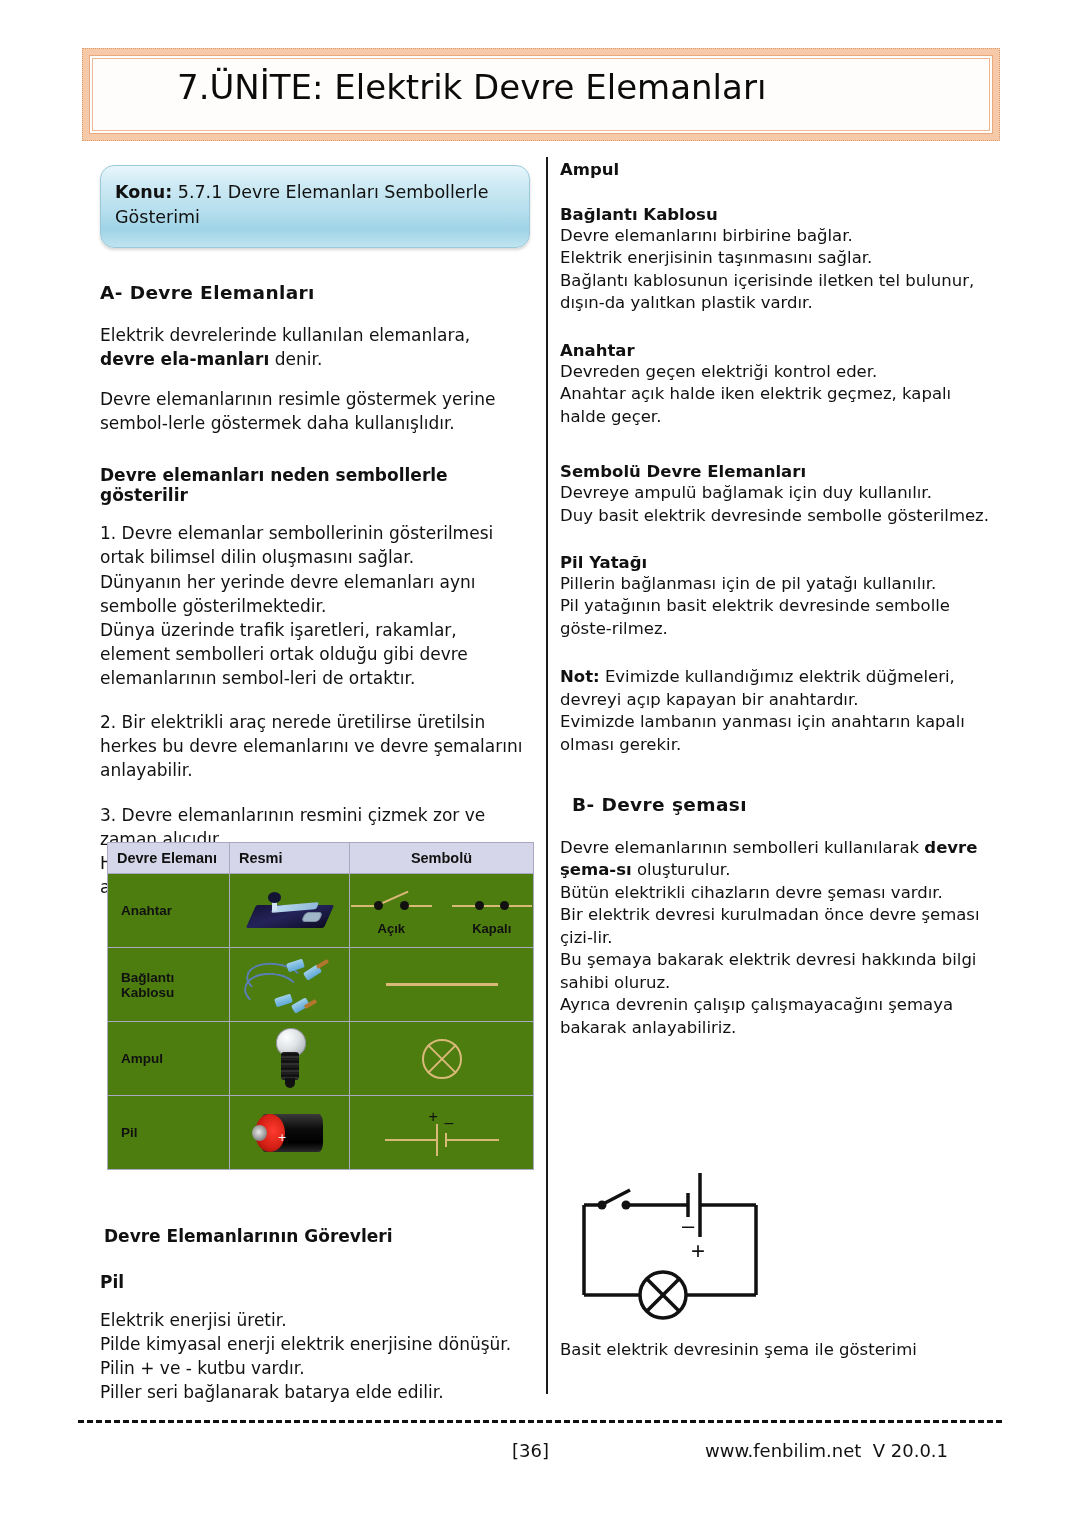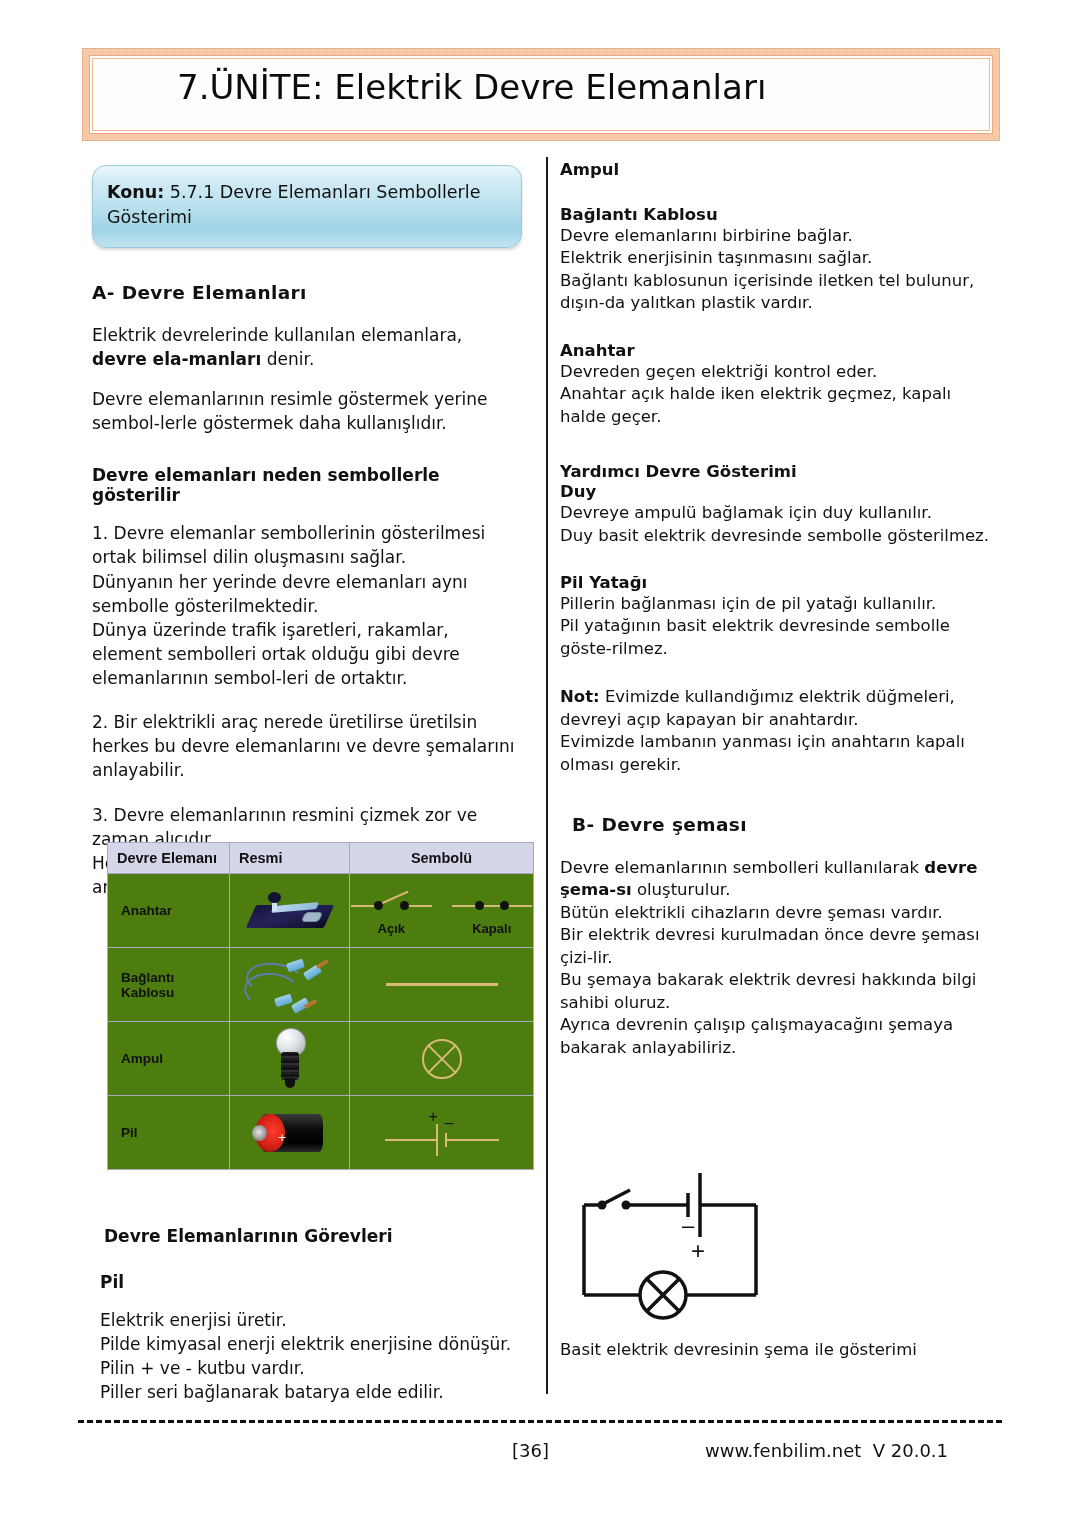--- a/index.html
+++ b/index.html
@@ -66,21 +66,21 @@
     left: 546px;
     top: 157px;
     width: 2px;
     height: 1237px;
     background: #1a1a1a;
   }
 
   
   .left-col {
     position: absolute;
-    left: 92px;
+    left: 100px;
     top: 165px;
     width: 430px;
   }
 
   .konu-box {
     position: relative;
     width: 430px;
     box-sizing: border-box;
     padding: 14px 18px 16px 14px;
     border-radius: 14px;
@@ -552,22 +552,21 @@
 Bağlantı kablosunun içerisinde iletken tel bulunur, dışın-da yalıtkan plastik vardır.</p>
   </div>
 
   <div class="r-block">
     <div class="r-head">Anahtar</div>
     <p class="r-text" style="white-space:pre-line">Devreden geçen elektriği kontrol eder.
 Anahtar açık halde iken elektrik geçmez, kapalı halde geçer.</p>
   </div>
 
   <div class="r-block" style="margin-top:34px;">
-    <div class="r-head">Yardımcı Devre Gösterimi</div>
-    <div class="r-head">Duy</div>
+    <div class="r-head">Sembolü Devre Elemanları</div>
     <p class="r-text" style="white-space:pre-line">Devreye ampulü bağlamak için duy kullanılır.
 Duy basit elektrik devresinde sembolle gösterilmez.</p>
   </div>
 
   <div class="r-block">
     <div class="r-head">Pil Yatağı</div>
     <p class="r-text" style="white-space:pre-line">Pillerin bağlanması için de pil yatağı kullanılır.
 Pil yatağının basit elektrik devresinde sembolle göste-rilmez.</p>
   </div>
 

